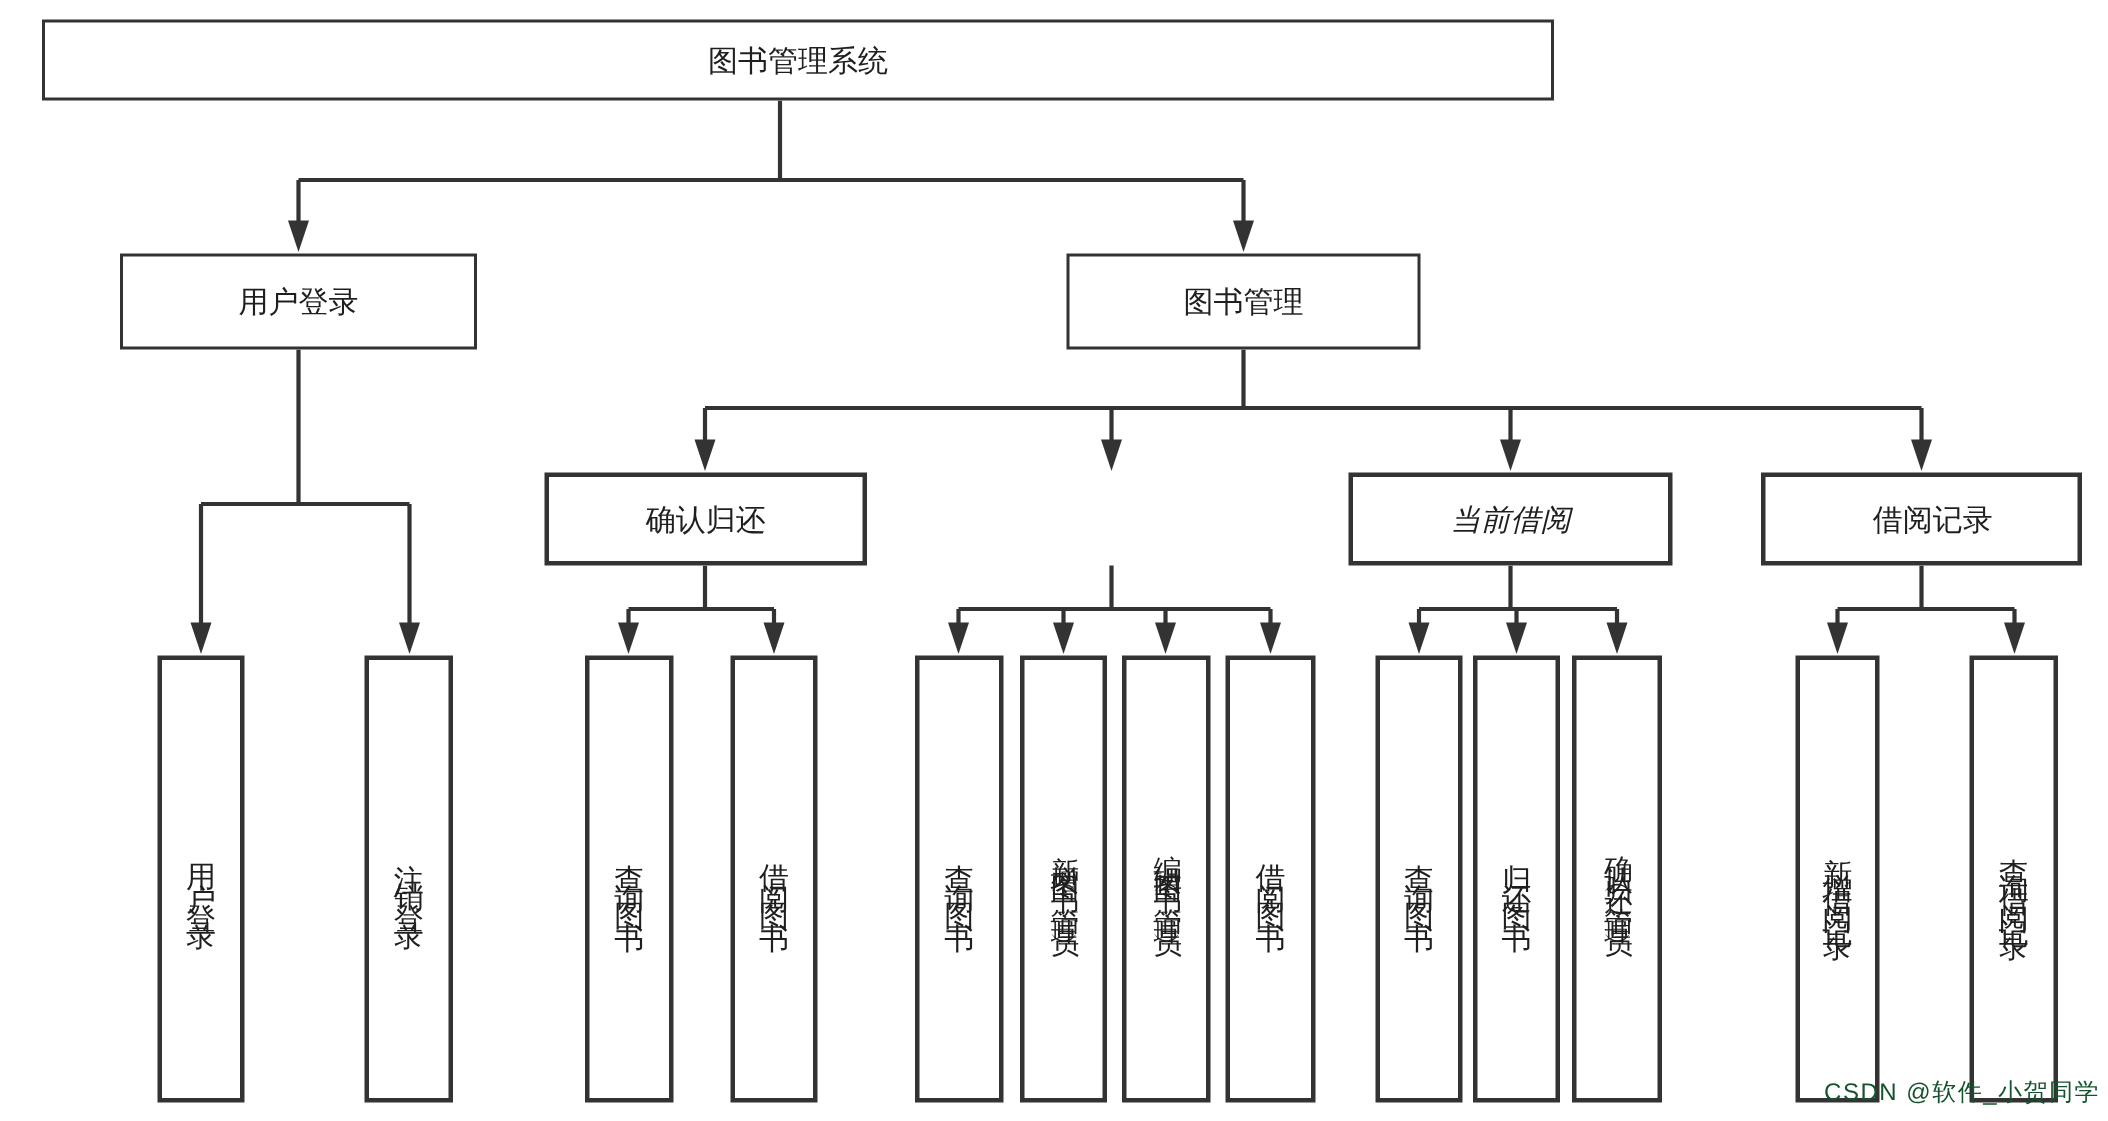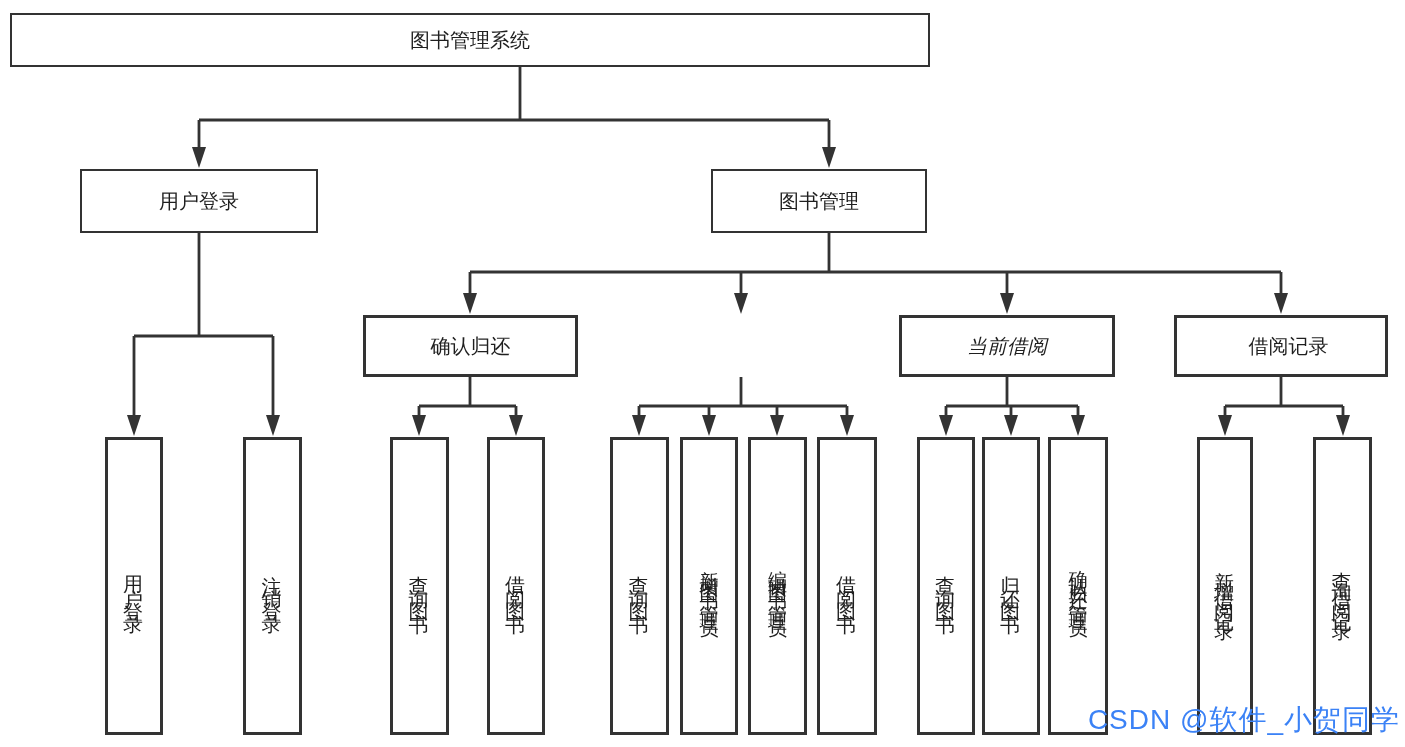--- a/index.html
+++ b/index.html
@@ -46,22 +46,22 @@
     font-size: 20px;
     letter-spacing: 13px;
     white-space: nowrap;
   }
   .leaf .vtext.sp-mid   { letter-spacing: 10px; }
   .leaf .vtext.sp-tight { letter-spacing: 7px; font-size: 19px; }
   .watermark {
     position: absolute;
     right: 5px;
     bottom: 8px;
-    font-size: 28px;
-    color: #3b82f6;
+    font-size: 16px;
+    color: #14532d;
     letter-spacing: 1px;
   }
 </style>
 </head>
 <body>
 
 <div class="canvas">
 
   <svg class="connector-layer" width="1405" height="747" viewBox="0 0 1405 747" xmlns="http://www.w3.org/2000/svg">
     <g stroke="#333333" stroke-width="2.8" fill="none">
@@ -101,28 +101,28 @@
       <polygon points="770,415 784,415 777,436"></polygon>
       <polygon points="840,415 854,415 847,436"></polygon>
       <polygon points="939,415 953,415 946,436"></polygon>
       <polygon points="1004,415 1018,415 1011,436"></polygon>
       <polygon points="1071,415 1085,415 1078,436"></polygon>
       <polygon points="1218,415 1232,415 1225,436"></polygon>
       <polygon points="1336,415 1350,415 1343,436"></polygon>
     </g>
   </svg>
 
-  <div class="node" style="left:10px; top:13px; width:920px; height:54px;">
+  <div class="node" style="left:28px; top:13px; width:1008px; height:54px;">
     <span>图书管理系统</span>
   </div>
 
   <div class="node" style="left:80px; top:169px; width:238px; height:64px;">
     <span>用户登录</span>
   </div>
-  <div class="node" style="left:711px; top:169px; width:216px; height:64px;">
+  <div class="node" style="left:711px; top:169px; width:236px; height:64px;">
     <span>图书管理</span>
   </div>
 
   <div class="node lvl3" style="left:363px; top:315px; width:215px; height:62px;">
     <span>确认归还</span>
   </div>
   <div class="node lvl3" style="left:899px; top:315px; width:216px; height:62px;font-style:italic;">
     <span>当前借阅</span>
   </div>
   <div class="node lvl3" style="left:1174px; top:315px; width:214px; height:62px;padding-left:15px;">

